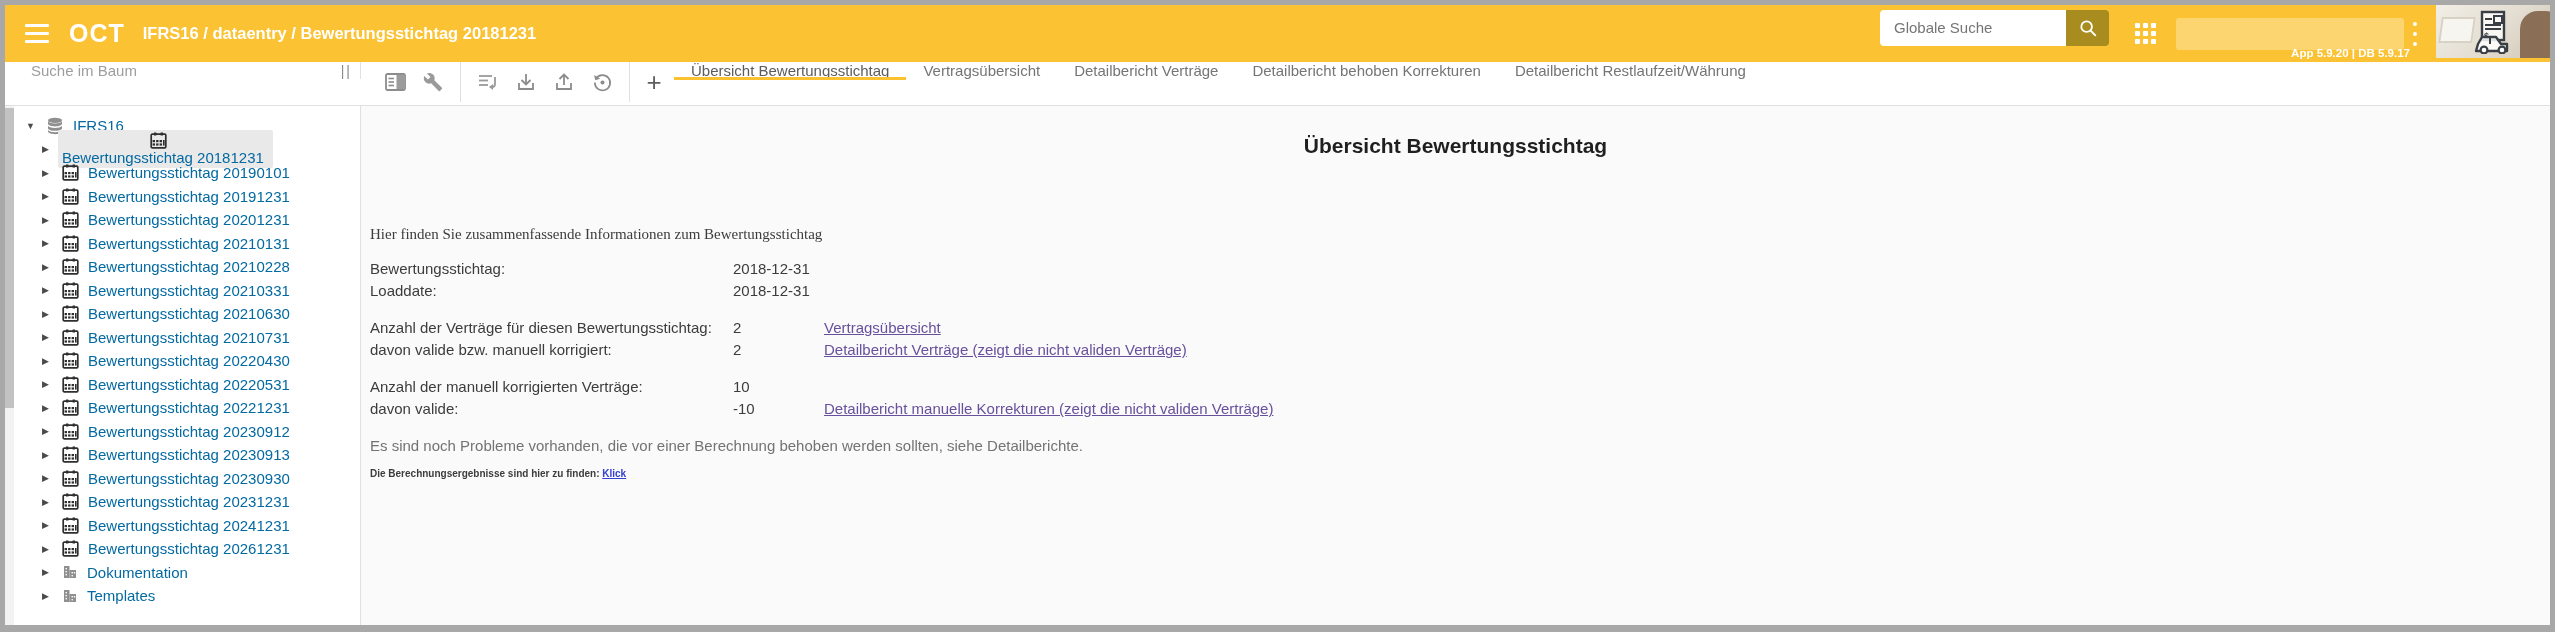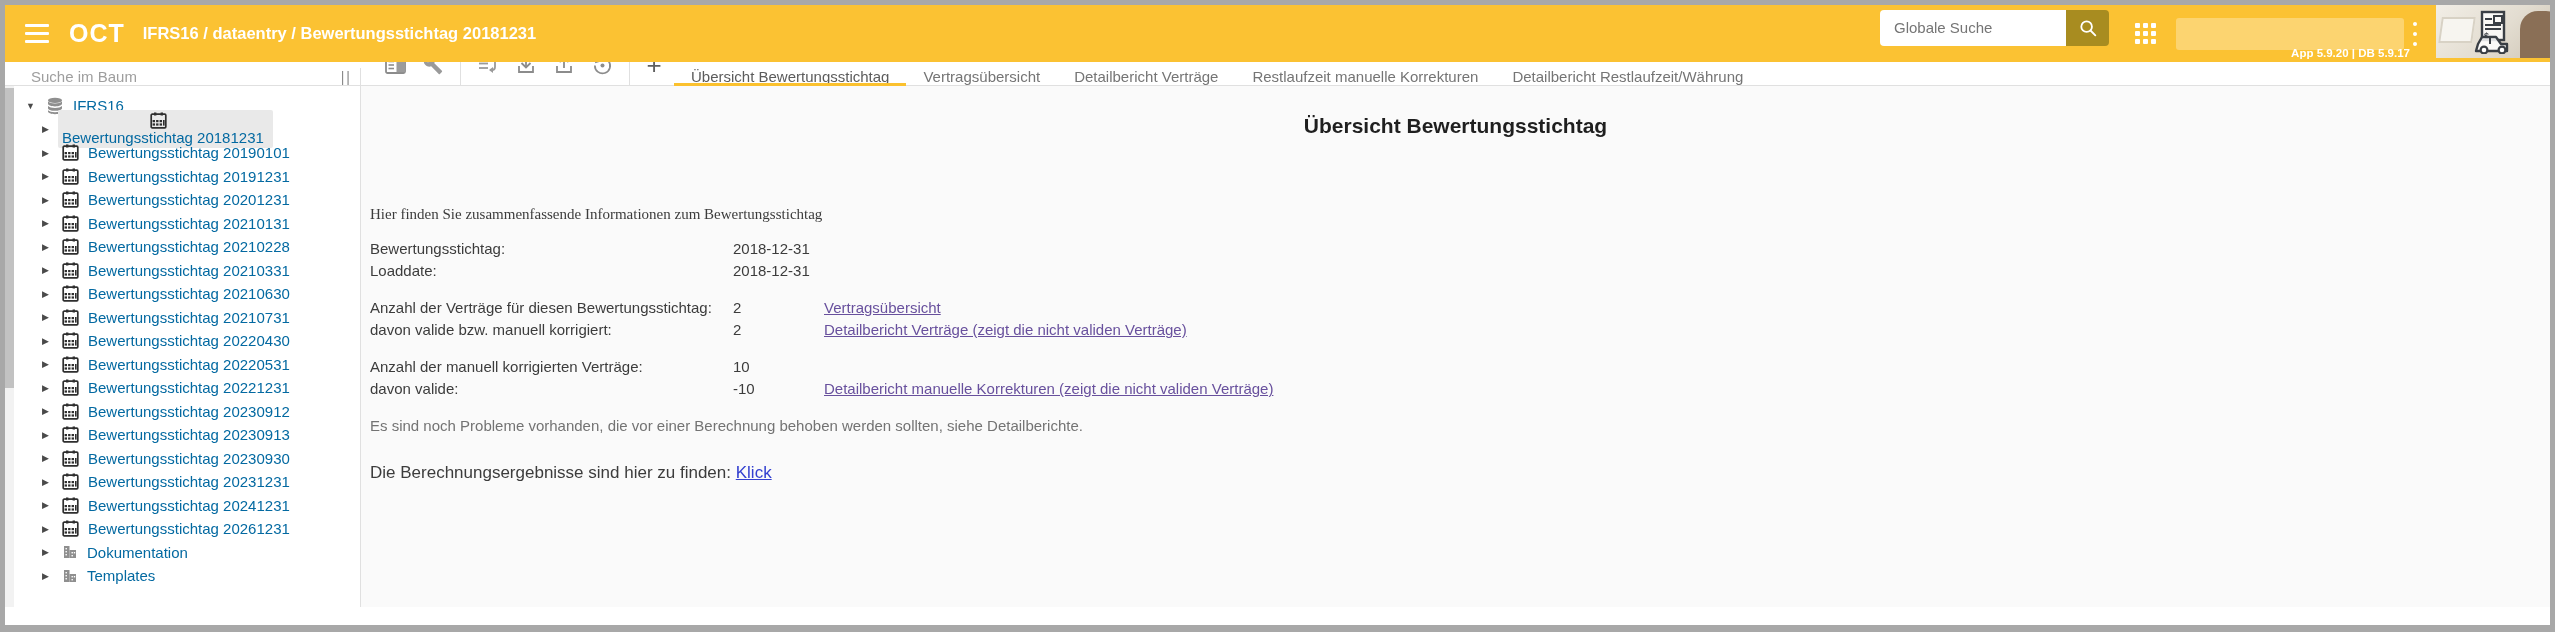--- a/index.html
+++ b/index.html
@@ -24,21 +24,21 @@
   .user-chip { margin-left:20px; width:228px; height:32px; background:#fcd470; border-radius:3px; cursor:pointer; }
   .kebab { margin-left:4px; width:14px; height:24px; display:flex; flex-direction:column; align-items:center; justify-content:space-between; cursor:pointer; }
   .kebab i { width:4px; height:4px; background:#fff; border-radius:50%; }
   .version { position:absolute; right:140px; bottom:3px; color:#fff; font-size:11.5px; font-weight:bold; white-space:nowrap; }
   .promo { margin-left:14px; width:114px; height:53px; align-self:flex-start; margin-top:0; background:linear-gradient(135deg,#f2eee6 0%,#e3ddd1 55%,#cfc6b6 100%); position:relative; overflow:hidden; }
   .promo .laptop { position:absolute; left:4px; top:12px; width:34px; height:26px; background:#f7f5f0; border:2px solid #d8d2c5; transform:skewX(-8deg); }
   .promo .person { position:absolute; right:-10px; top:6px; width:40px; height:60px; background:#8a6f56; border-radius:18px 14px 0 0; }
   .promo svg { position:absolute; left:50%; top:50%; transform:translate(-50%,-50%); }
 
   
-  .toolrow { height:24px; display:flex; align-items:flex-end; border-bottom:1px solid #e0e0e0; background:#fff; }
+  .toolrow { height:44px; display:flex; align-items:flex-start; border-bottom:1px solid #e0e0e0; background:#fff; }
   .tree-search { width:356px; border-right:1px solid #e0e0e0; display:flex; align-items:center; position:relative; }
   .tree-search input { border:none; outline:none; width:280px; margin-left:26px; font-size:15px; color:#444; font-family:"Liberation Sans",sans-serif; }
   .tree-search input::placeholder { color:#9e9e9e; }
   .splitter { position:absolute; right:8px; top:0; height:100%; display:flex; align-items:center; color:#8a8a8a; font-size:14px; letter-spacing:2px; cursor:col-resize; }
   .toolicons { display:flex; align-items:center; }
   .ticon { width:24px; height:24px; margin:0 7px; display:flex; align-items:center; justify-content:center; cursor:pointer; }
   .ticon:first-child { margin-left:22px; }
   .tsep { width:1px; height:40px; background:#e0e0e0; margin:0 8px; }
   .plus { font-size:26px; color:#5f5f5f; font-weight:normal; margin:0 6px 0 2px; width:28px; text-align:center; cursor:pointer; line-height:38px; }
   .tabs { display:flex; align-items:stretch; }
@@ -65,21 +65,21 @@
   .content-col { padding-left:9px; }
   .intro { margin-top:68px; font-size:15px; color:#3c3c3c;font-family:Liberation Serif, serif; }
   .grp { margin-top:14px; }
   .crow { display:flex; align-items:center; min-height:22.5px; }
   .clabel { width:363px; font-size:15px; color:#3c3c3c; }
   .cvalue { width:91px; font-size:15px; color:#3c3c3c; }
   .clink a, .clink { font-size:15px; }
   a.vlink { color:#68509d; text-decoration:underline; cursor:pointer; }
   a.blink { color:#3340d0; text-decoration:underline; cursor:pointer; }
   .warning { margin-top:17px; font-size:15px; color:#737373; }
-  .results { margin-top:29px; font-size:17px; color:#3c3c3c; }
+  .results { margin-top:14px; font-size:10px; color:#3c3c3c;font-weight:bold; }
 
   svg { display:block; }
 </style>
 </head>
 <body>
 
 <div class="frame">
 
   <div class="topbar">
     <div class="hamburger">
@@ -193,21 +193,21 @@
           </svg>
       </div>
       <div class="tsep"></div>
       <div class="plus">+</div>
     </div>
 
     <div class="tabs">
       <div class="tab active">Übersicht Bewertungsstichtag</div>
       <div class="tab">Vertragsübersicht</div>
       <div class="tab">Detailbericht Verträge</div>
-      <div class="tab">Restlaufzeit manuelle Korrekturen</div>
+      <div class="tab">Detailbericht behoben Korrekturen</div>
       <div class="tab">Detailbericht Restlaufzeit/Währung</div>
     </div>
   </div>
 
   <div class="bodyrow">
     <div class="sidebar">
       <div class="sb-track">
         <div class="sb-thumb"></div>
       </div>
       <ul class="tree">

